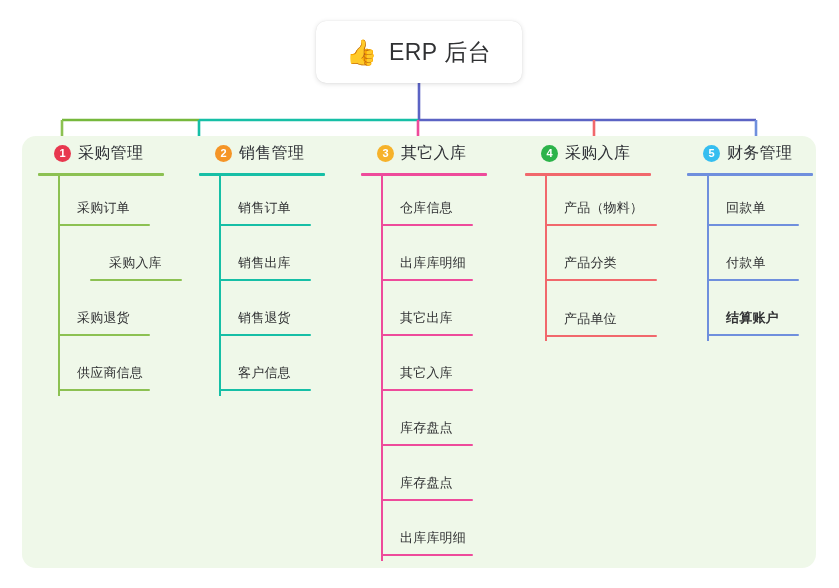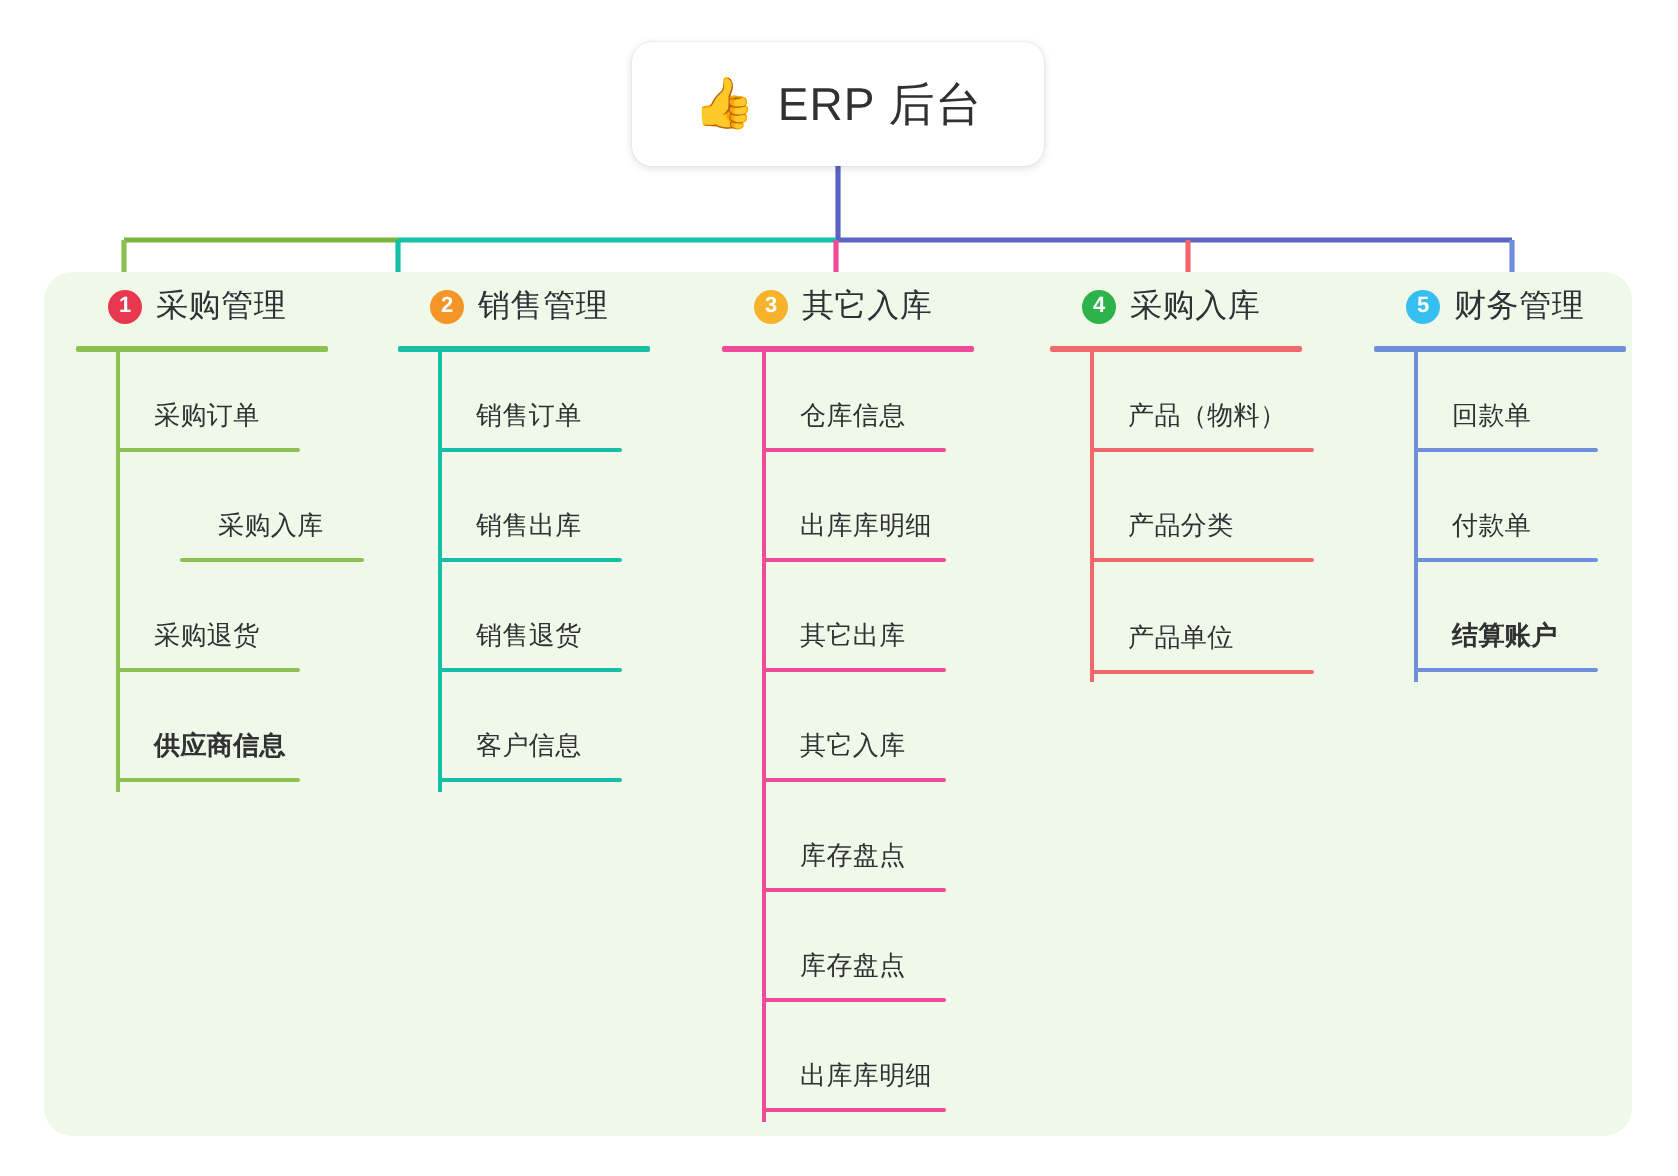--- a/index.html
+++ b/index.html
@@ -187,21 +187,21 @@
             <div class="item-rule" style="width: 92px; background: rgb(140, 193, 82);"></div>
           </div>
           <div class="item" style="top: 55px; width: 102px; margin-left: 32px;">
             <span class="item-label">采购入库</span>
             <div class="item-rule" style="width: 92px; background: rgb(140, 193, 82);"></div>
           </div>
           <div class="item" style="top: 110px; width: 102px;">
             <span class="item-label">采购退货</span>
             <div class="item-rule" style="width: 92px; background: rgb(140, 193, 82);"></div>
           </div>
-          <div class="item" style="top: 165px; width: 102px; font-weight: bold;">
+          <div class="item" style="top: 165px; width: 102px;">
             <span class="item-label">供应商信息</span>
             <div class="item-rule" style="width: 92px; background: rgb(140, 193, 82);"></div>
           </div>
         </div>
       </div>
       <div class="column" style="left: 177px;">
         <div class="col-head">
           <span class="badge" style="background: rgb(245, 149, 39);">2</span>
           <span class="col-title">销售管理</span>
           <div class="head-rule" style="width: 126px; background: rgb(22, 191, 166);"></div>

